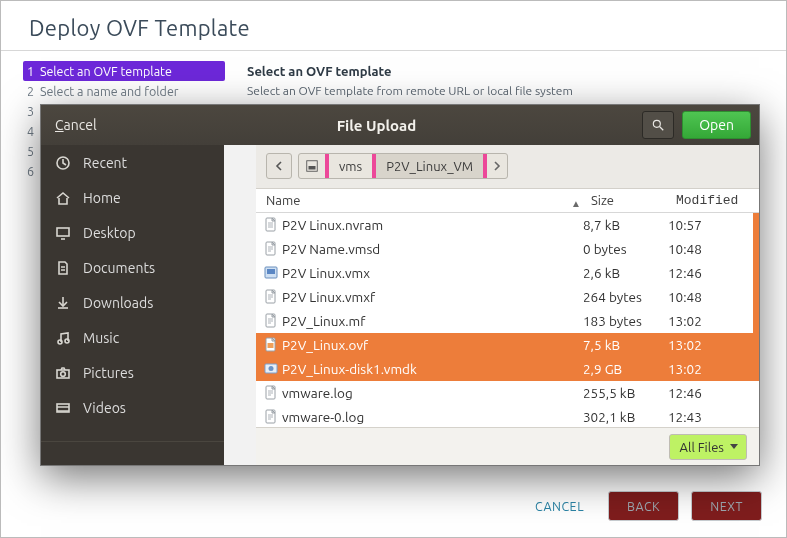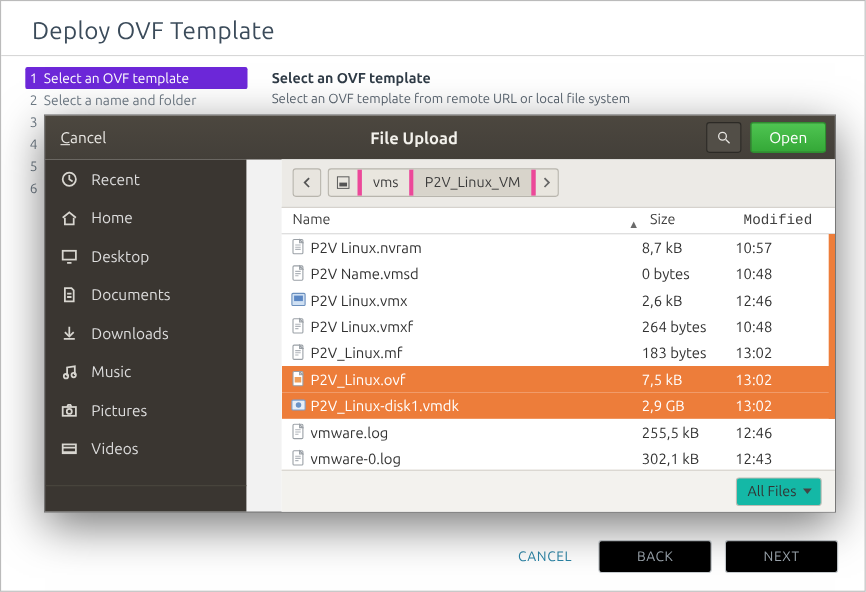--- a/index.html
+++ b/index.html
@@ -10,21 +10,21 @@
   .wizard-body { display:flex; padding:0 18px 0 22px; }
   .steps { width:202px; }
   .step { font-size:12.5px; color:#6f7b86; padding:3px 6px 3px 4px; white-space:nowrap; }
   .step.active { background:#6d28d9; color:#fff; border-radius:2px; font-weight:400; }
   .step-num { display:inline-block; width:10px; }
   .right-pane { flex:1; padding-left:22px; }
   .rp-title { font-size:13px; color:#2f3b46; font-weight:600; margin-top:3px; }
   .rp-sub { font-size:12px; color:#5b6671; margin-top:6px; }
   .wizard-footer { position:absolute; right:24px; bottom:16px; display:flex; gap:12px; align-items:center; }
   .wf-link { font-size:12.5px; letter-spacing:.5px; color:#2b84a6; text-transform:uppercase; padding:8px 12px; cursor:pointer; }
-  .wf-btn { font-size:12.5px; letter-spacing:.5px; color:#9ea8b0; text-transform:uppercase; padding:7px 34px; border:1px solid #c7ccd0; border-radius:3px; background:#000000; }
+  .wf-btn { font-size:12.5px; letter-spacing:.5px; color:#9ea8b0; text-transform:uppercase; padding:7px 18px; border:1px solid #c7ccd0; border-radius:3px; background:#7f1d1d; }
 
   
   .modal { position:absolute; left:40px; top:104px; width:718px; height:360px; background:#f2f2f2;
            box-shadow:0 0 0 1px #777, 0 12px 40px rgba(0,0,0,.55); display:flex; flex-direction:column; }
   .modal-header { height:40px; background:linear-gradient(#4c473f,#433f39); display:flex; align-items:center;
                   color:#e9e7e3; }
   .mh-cancel { padding:0 14px; font-size:14px; }
   .mh-cancel u { text-decoration:underline; }
   .mh-title { flex:1; text-align:center; font-size:15px; font-weight:600; color:#f3f1ec; }
   .mh-search { width:32px; height:28px; border:1px solid #2c2a26; background:#524e47; border-radius:3px;
@@ -56,21 +56,21 @@
   .row { display:flex; align-items:center; height:24px; font-size:13.5px; color:#323232; }
   .row.sel { background:#ed7d3a; color:#fff; }
   .row .ic { width:22px; display:flex; align-items:center; justify-content:center; padding-left:8px; }
   .row .nm { width:305px; padding-left:4px; white-space:nowrap; overflow:hidden; text-overflow:ellipsis; }
   .row .sz { width:85px; }
   .row .md { flex:1; }
   .file-ic { width:14px; height:16px; }
   .orange-bar { position:absolute; top:0; right:0; width:6px; height:168px; background:#ed7d3a; }
   .filter-bar { height:38px; background:#f3f2ee; border-top:1px solid #d5d2cb; display:flex; align-items:center;
                 justify-content:flex-end; padding:0 12px; }
-  .filter-btn { height:26px; padding:0 8px 0 10px; border:1px solid #bfbcb4; border-radius:3px; background:#14b8a6;
+  .filter-btn { height:26px; padding:0 8px 0 10px; border:1px solid #bfbcb4; border-radius:3px; background:#bef264;
                 display:flex; align-items:center; gap:6px; font-size:13px; color:#333; }
   .tri-down { width:0;height:0;border-left:4px solid transparent;border-right:4px solid transparent;border-top:5px solid #444; }
 
   
 </style>
 </head>
 <body>
 
 <div class="deploy-title">Deploy OVF Template</div>
 <div class="hr"></div>

